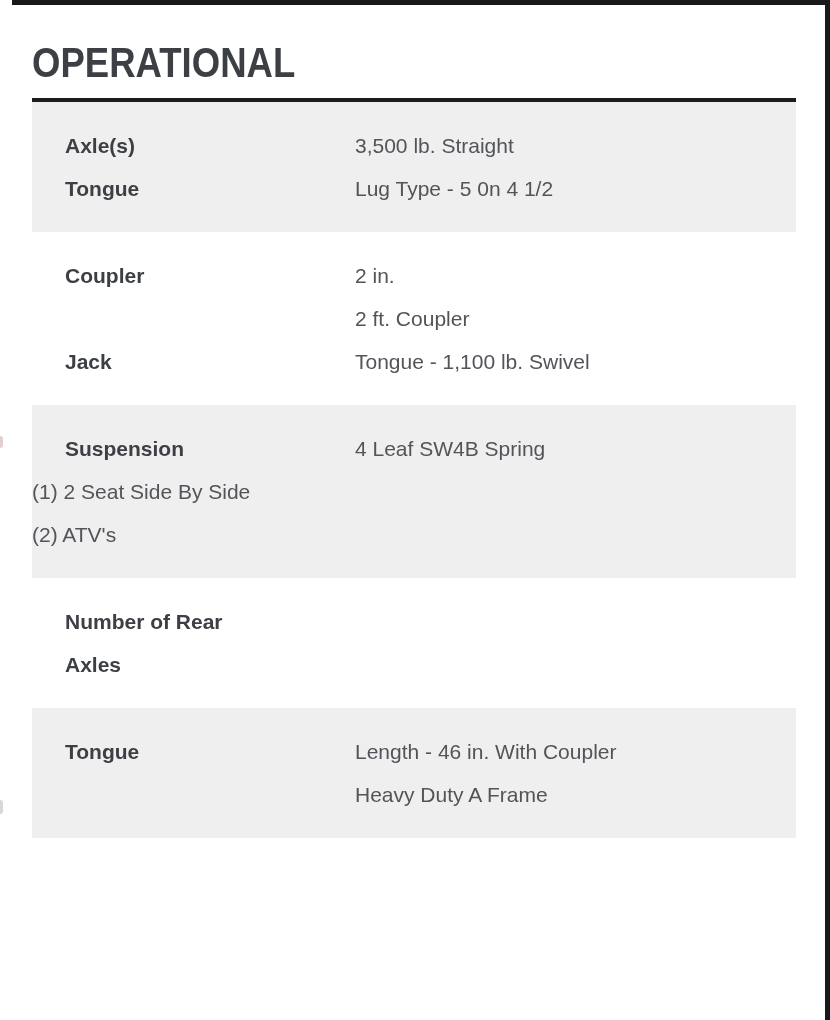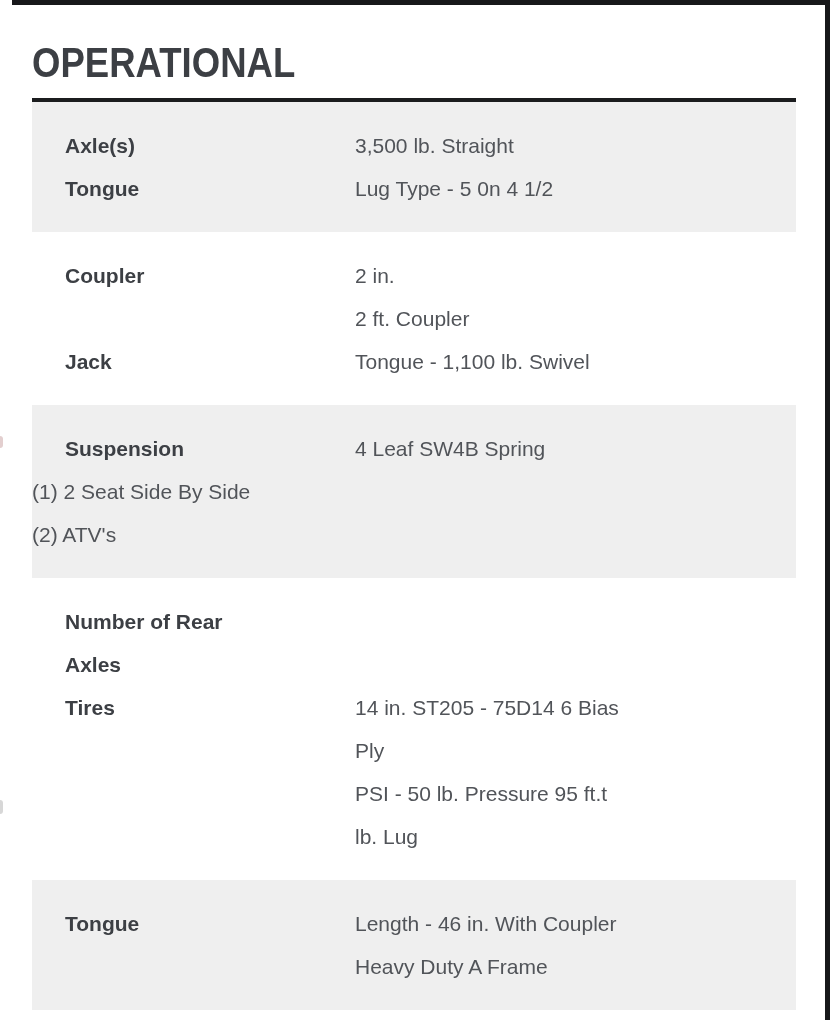--- a/index.html
+++ b/index.html
@@ -119,27 +119,20 @@
         <div class="entry">
           <div class="value">(1) 2 Seat Side By Side
 (2) ATV's</div>
         </div>
       </div>
       <div class="group">
         <div class="entry">
           <div class="label">Number of Rear
 Axles</div>
         </div>
-        <div class="entry">
-          <div class="label">Tires</div>
-          <div class="value">14 in. ST205 - 75D14 6 Bias
-Ply
-PSI - 50 lb. Pressure 95 ft.t
-lb. Lug</div>
-        </div>
       </div>
       <div class="group shaded">
         <div class="entry">
           <div class="label">Tongue</div>
           <div class="value">Length - 46 in. With Coupler
 Heavy Duty A Frame</div>
         </div>
       </div>
     </div>
 </div>

